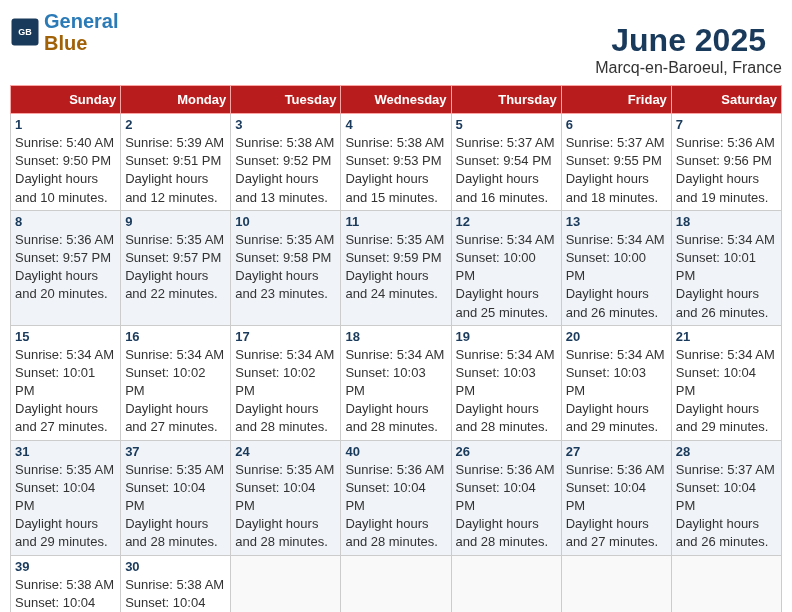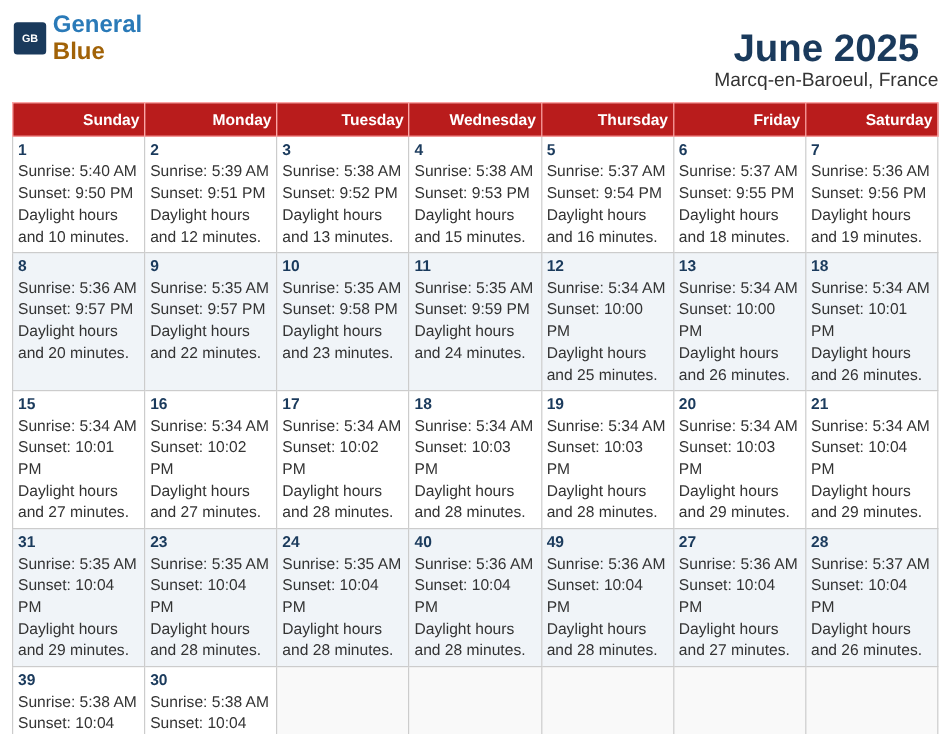--- a/index.html
+++ b/index.html
@@ -323,21 +323,21 @@
         <td>
         <span class="day-num">31</span>
         <div class="day-info">
           Sunrise: 5:35 AM<br>
           Sunset: 10:04 PM<br>
           Daylight hours<br>
           and 29 minutes.
         </div>
       </td>
         <td>
-        <span class="day-num">23</span>
+        <span class="day-num">37</span>
         <div class="day-info">
           Sunrise: 5:35 AM<br>
           Sunset: 10:04 PM<br>
           Daylight hours<br>
           and 28 minutes.
         </div>
       </td>
         <td>
         <span class="day-num">24</span>
         <div class="day-info">
@@ -350,21 +350,21 @@
         <td>
         <span class="day-num">40</span>
         <div class="day-info">
           Sunrise: 5:36 AM<br>
           Sunset: 10:04 PM<br>
           Daylight hours<br>
           and 28 minutes.
         </div>
       </td>
         <td>
-        <span class="day-num">49</span>
+        <span class="day-num">26</span>
         <div class="day-info">
           Sunrise: 5:36 AM<br>
           Sunset: 10:04 PM<br>
           Daylight hours<br>
           and 28 minutes.
         </div>
       </td>
         <td>
         <span class="day-num">27</span>
         <div class="day-info">

